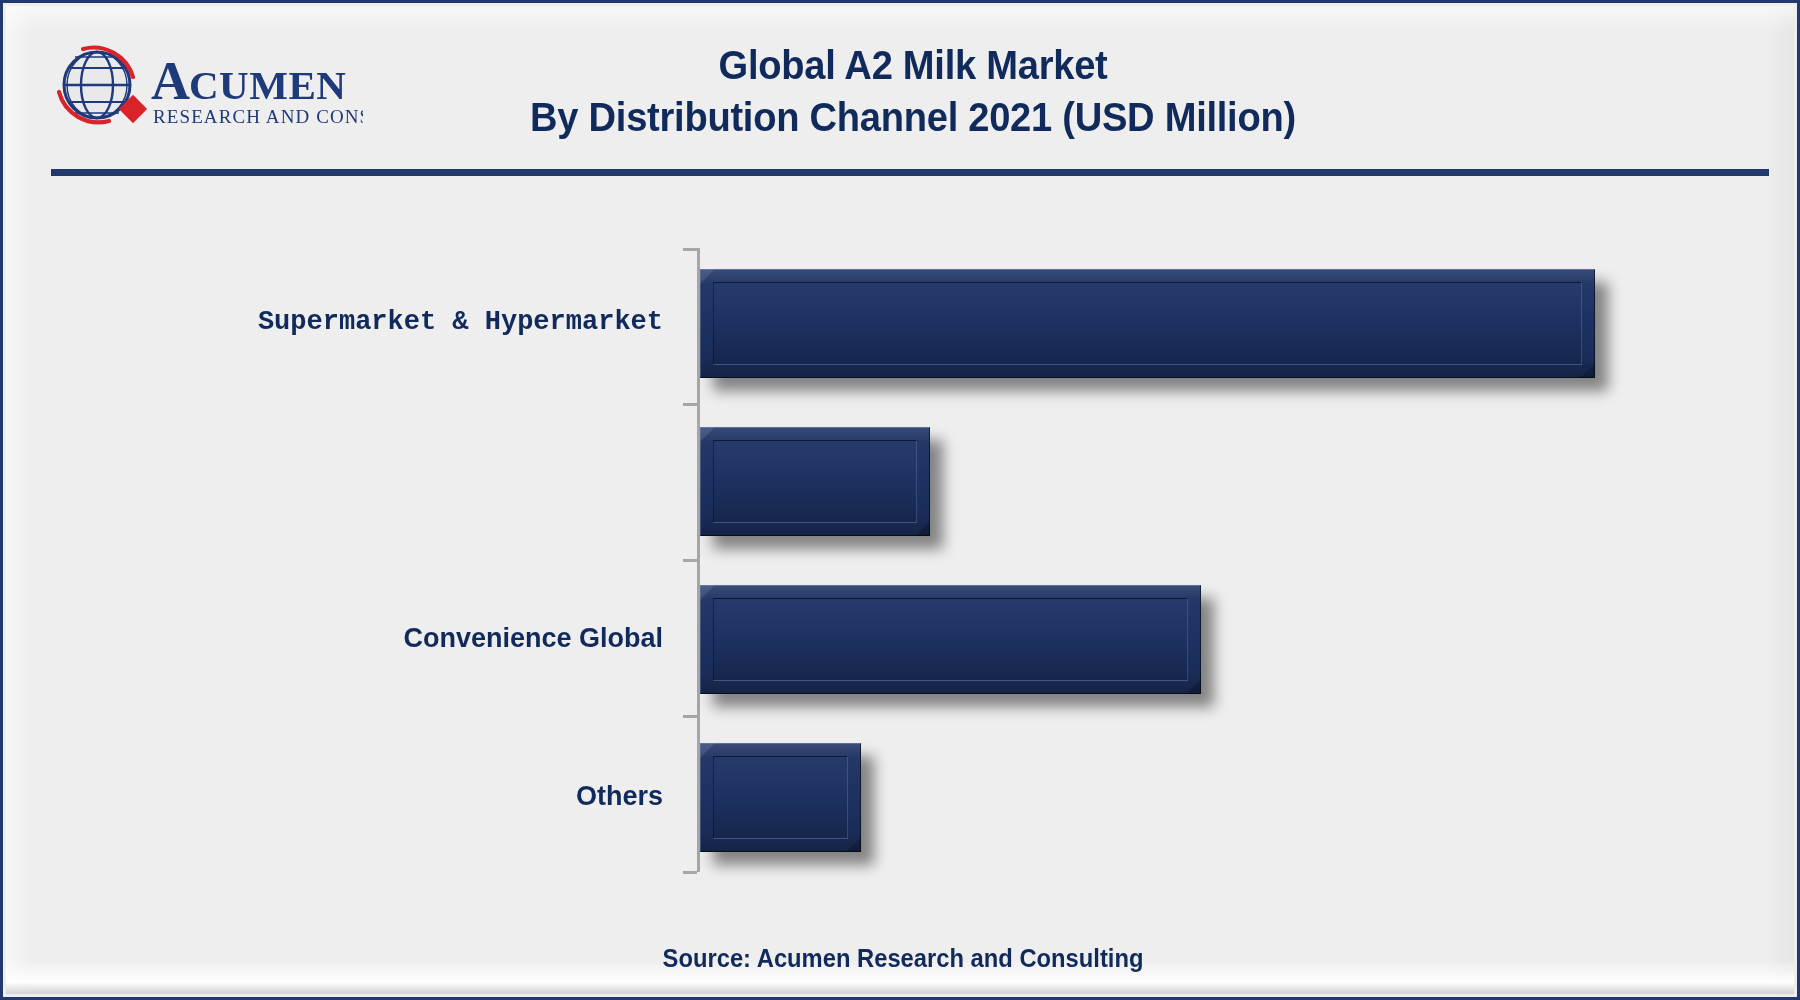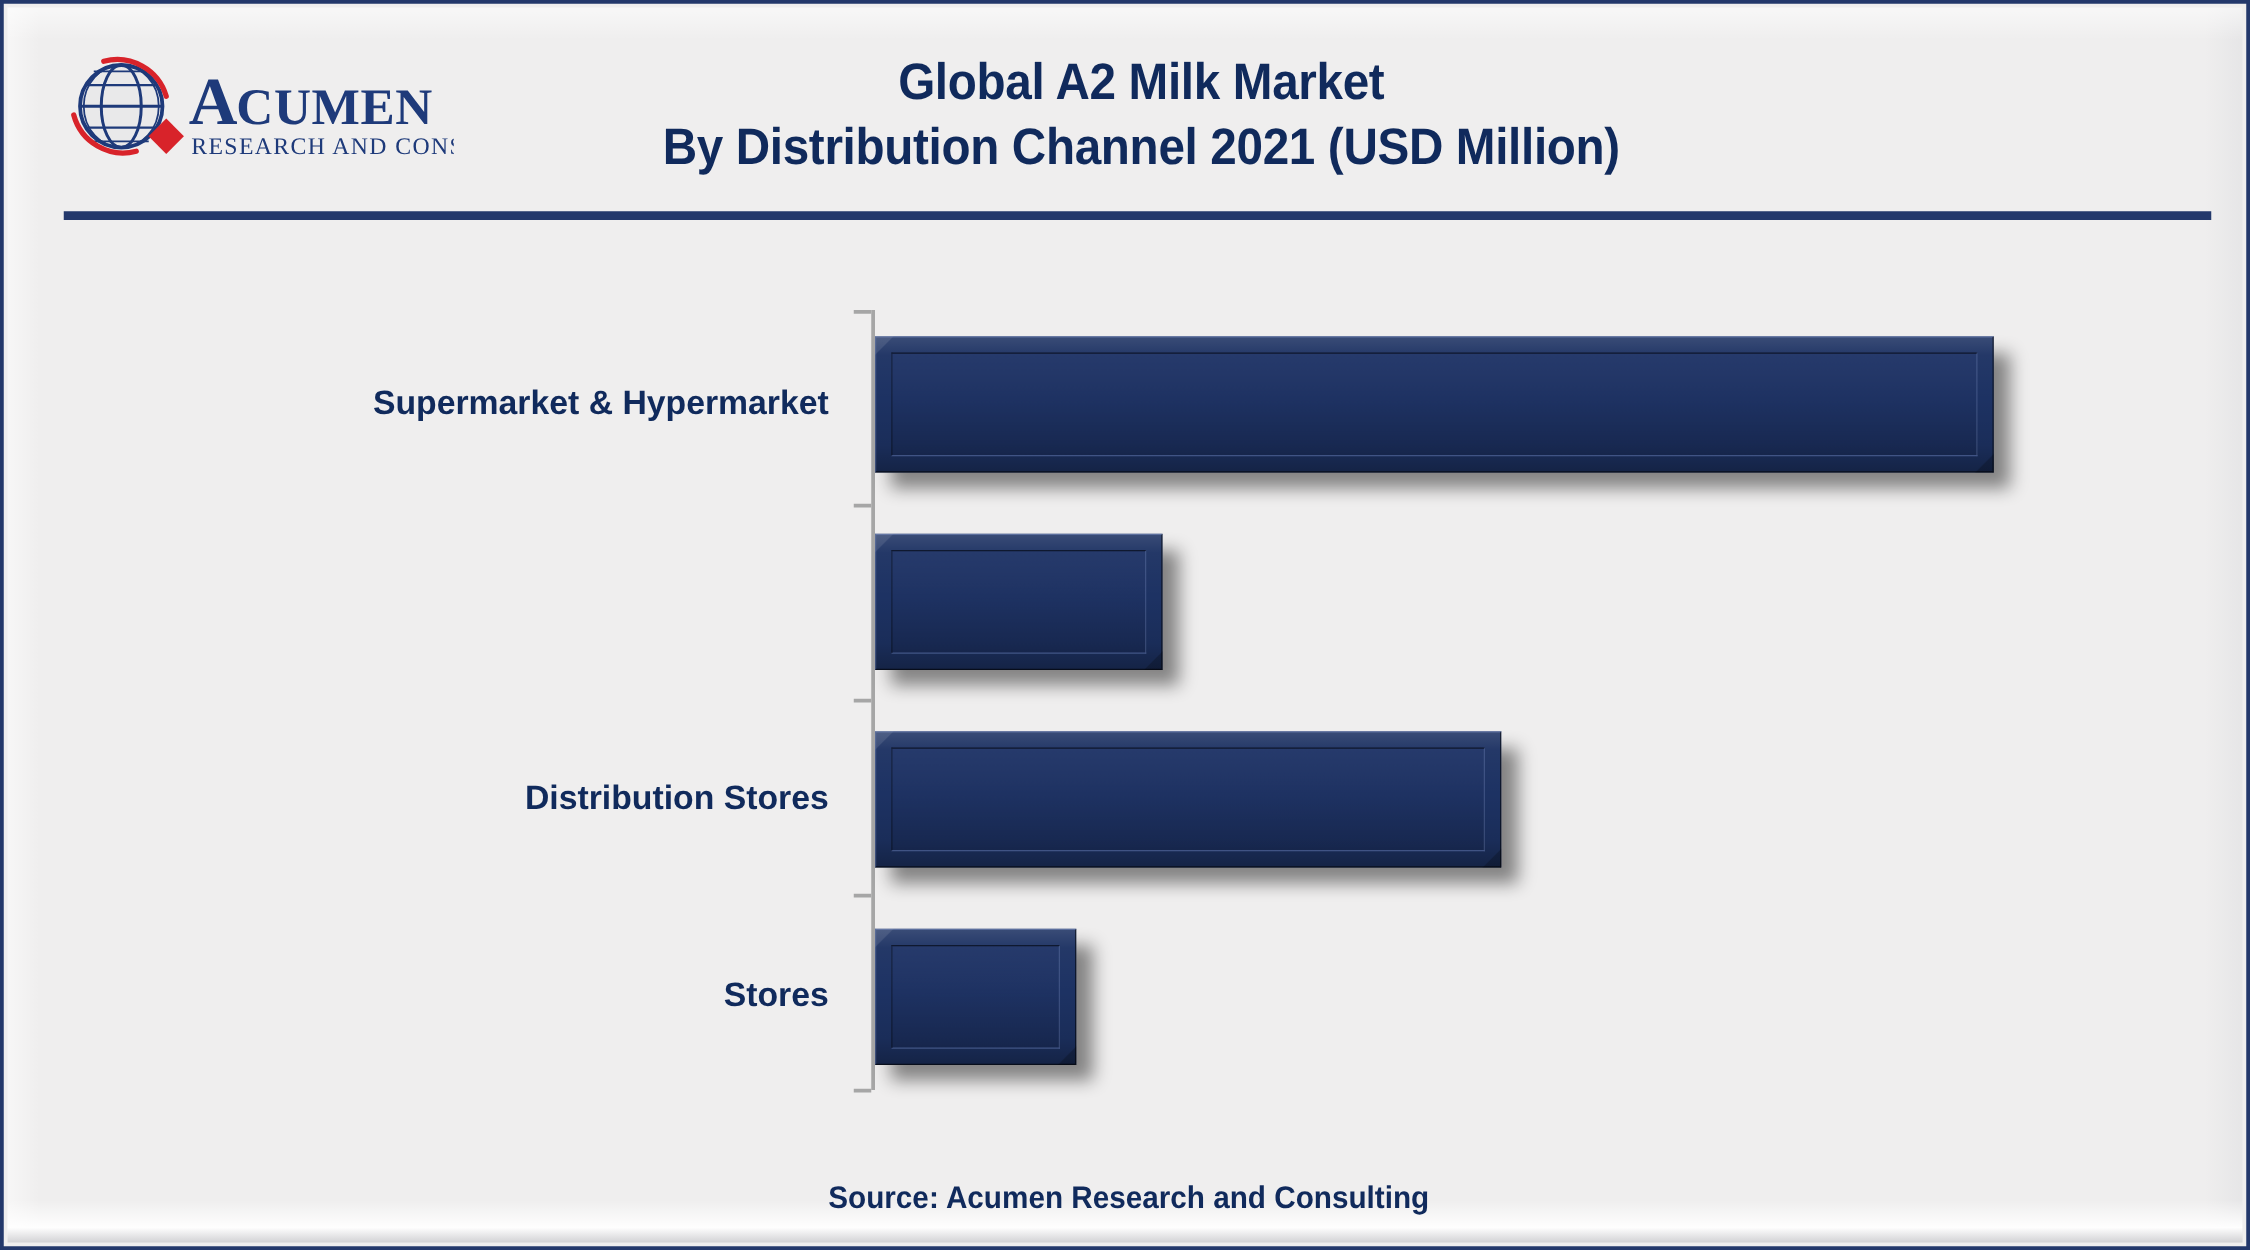--- a/index.html
+++ b/index.html
@@ -218,47 +218,47 @@
     <div id="axis-line"></div>
     <div id="ticks">
         <div class="axis-tick" style="top: 245px;"></div>
         <div class="axis-tick" style="top: 400px;"></div>
         <div class="axis-tick" style="top: 556px;"></div>
         <div class="axis-tick" style="top: 712px;"></div>
         <div class="axis-tick" style="top: 868px;"></div>
       </div>
     <div id="bars">
         <div class="cat-row" style="top: 266px; height: 109px;">
-          <div class="cat-label" style="top: 37.5px;">Supermarket &amp; Hypermarket</div>
+          <div class="cat-label" style="top: 37.5px; font-family: Liberation Mono, monospace;">Supermarket &amp; Hypermarket</div>
           <div class="bar" title="Supermarket &amp; Hypermarket: 895" style="width: 895px; height: 109px; top: 0px;">
             <div class="bevel-outer"></div>
             <div class="bevel-corner"></div>
             <div class="bevel-inner"></div>
             <div class="bevel-edges"></div>
           </div>
         </div>
         <div class="cat-row" style="top: 424px; height: 109px;">
           <div class="bar" title="Online: 230" style="width: 230px; height: 109px; top: 0px;">
             <div class="bevel-outer"></div>
             <div class="bevel-corner"></div>
             <div class="bevel-inner"></div>
             <div class="bevel-edges"></div>
           </div>
         </div>
         <div class="cat-row" style="top: 582px; height: 109px;">
-          <div class="cat-label" style="top: 37.5px;">Distribution Stores</div>
+          <div class="cat-label" style="top: 37.5px;">Convenience Global</div>
           <div class="bar" title="Convenience Stores: 501" style="width: 501px; height: 109px; top: 0px;">
             <div class="bevel-outer"></div>
             <div class="bevel-corner"></div>
             <div class="bevel-inner"></div>
             <div class="bevel-edges"></div>
           </div>
         </div>
         <div class="cat-row" style="top: 740px; height: 109px;">
-          <div class="cat-label" style="top: 37.5px;">Stores</div>
+          <div class="cat-label" style="top: 37.5px;">Others</div>
           <div class="bar" title="Others: 161" style="width: 161px; height: 109px; top: 0px;">
             <div class="bevel-outer"></div>
             <div class="bevel-corner"></div>
             <div class="bevel-inner"></div>
             <div class="bevel-edges"></div>
           </div>
         </div>
       </div>
   </div>
 

